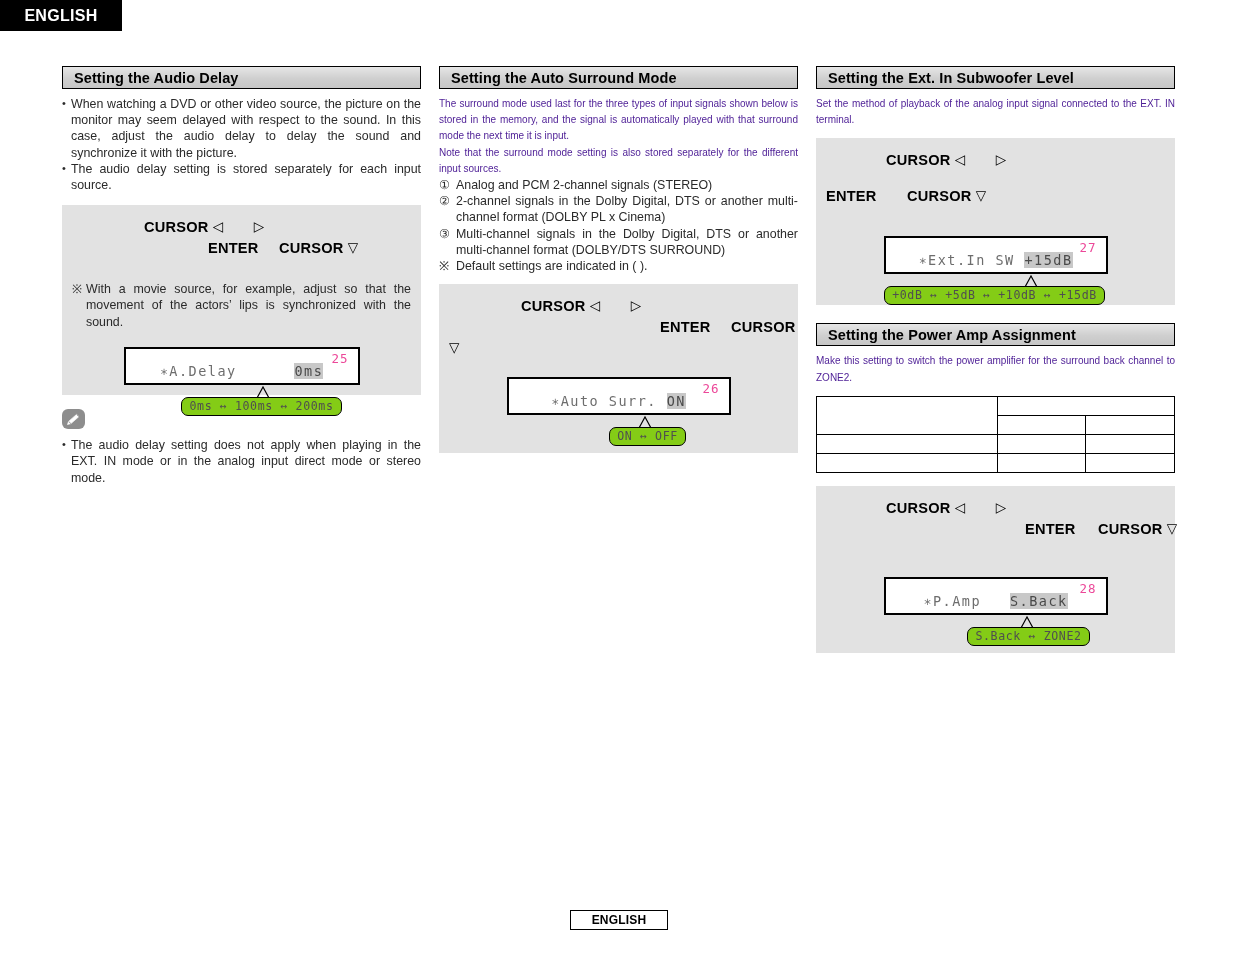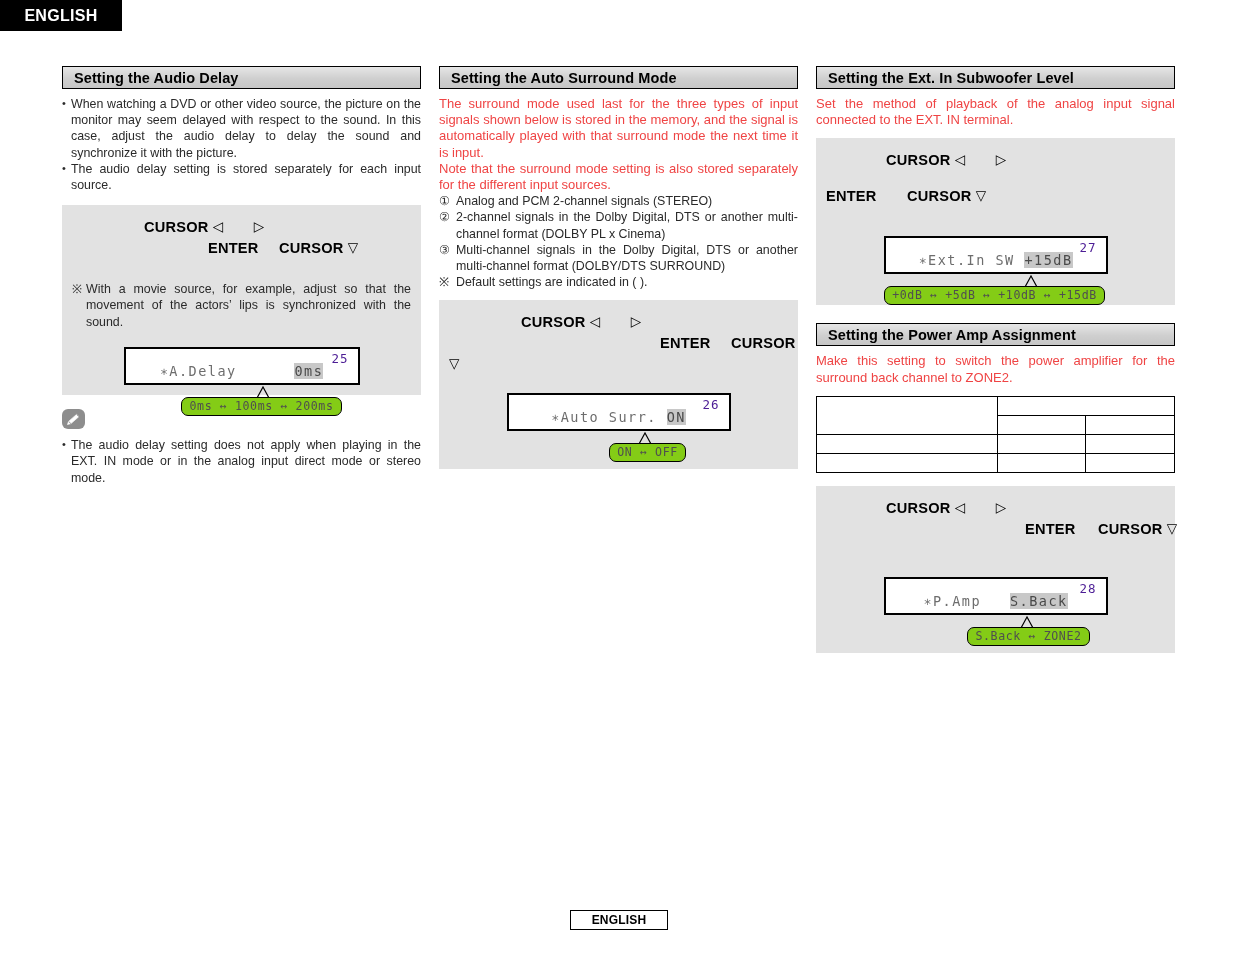--- a/index.html
+++ b/index.html
@@ -53,23 +53,23 @@
     color: #000;
     padding: 3px 0 4px 11px;
     box-sizing: border-box;
     height: 23px;
     line-height: 16px;
     letter-spacing: .1px;
   }
 
   
   .body-text {
-    font-size: 13px;
+    font-size: 10px;
     line-height: 16.2px;
-    color: #ef4444;
+    color: #4c1d95;
     text-align: justify;
     margin-top: 7px;
   }
   .para { margin: 0; }
 
   ul.bullets {
     list-style: none;
     margin: 7px 0 0 0;
     padding: 0;
     font-size: 12.4px;
@@ -170,21 +170,21 @@
     background: #ffffff;
     box-sizing: border-box;
     position: relative;
     font-family: "DejaVu Sans Mono", "Liberation Mono", monospace;
   }
   .lcd-num {
     position: absolute;
     right: 9px;
     top: 2px;
     font-size: 12.5px;
-    color: #4c1d95;
+    color: #ec4899;
     letter-spacing: 1px;
   }
   .lcd-line {
     position: absolute;
     left: 0;
     right: 0;
     bottom: 4px;
     text-align: center;
     font-size: 13.5px;
     color: #6d6d6d;

